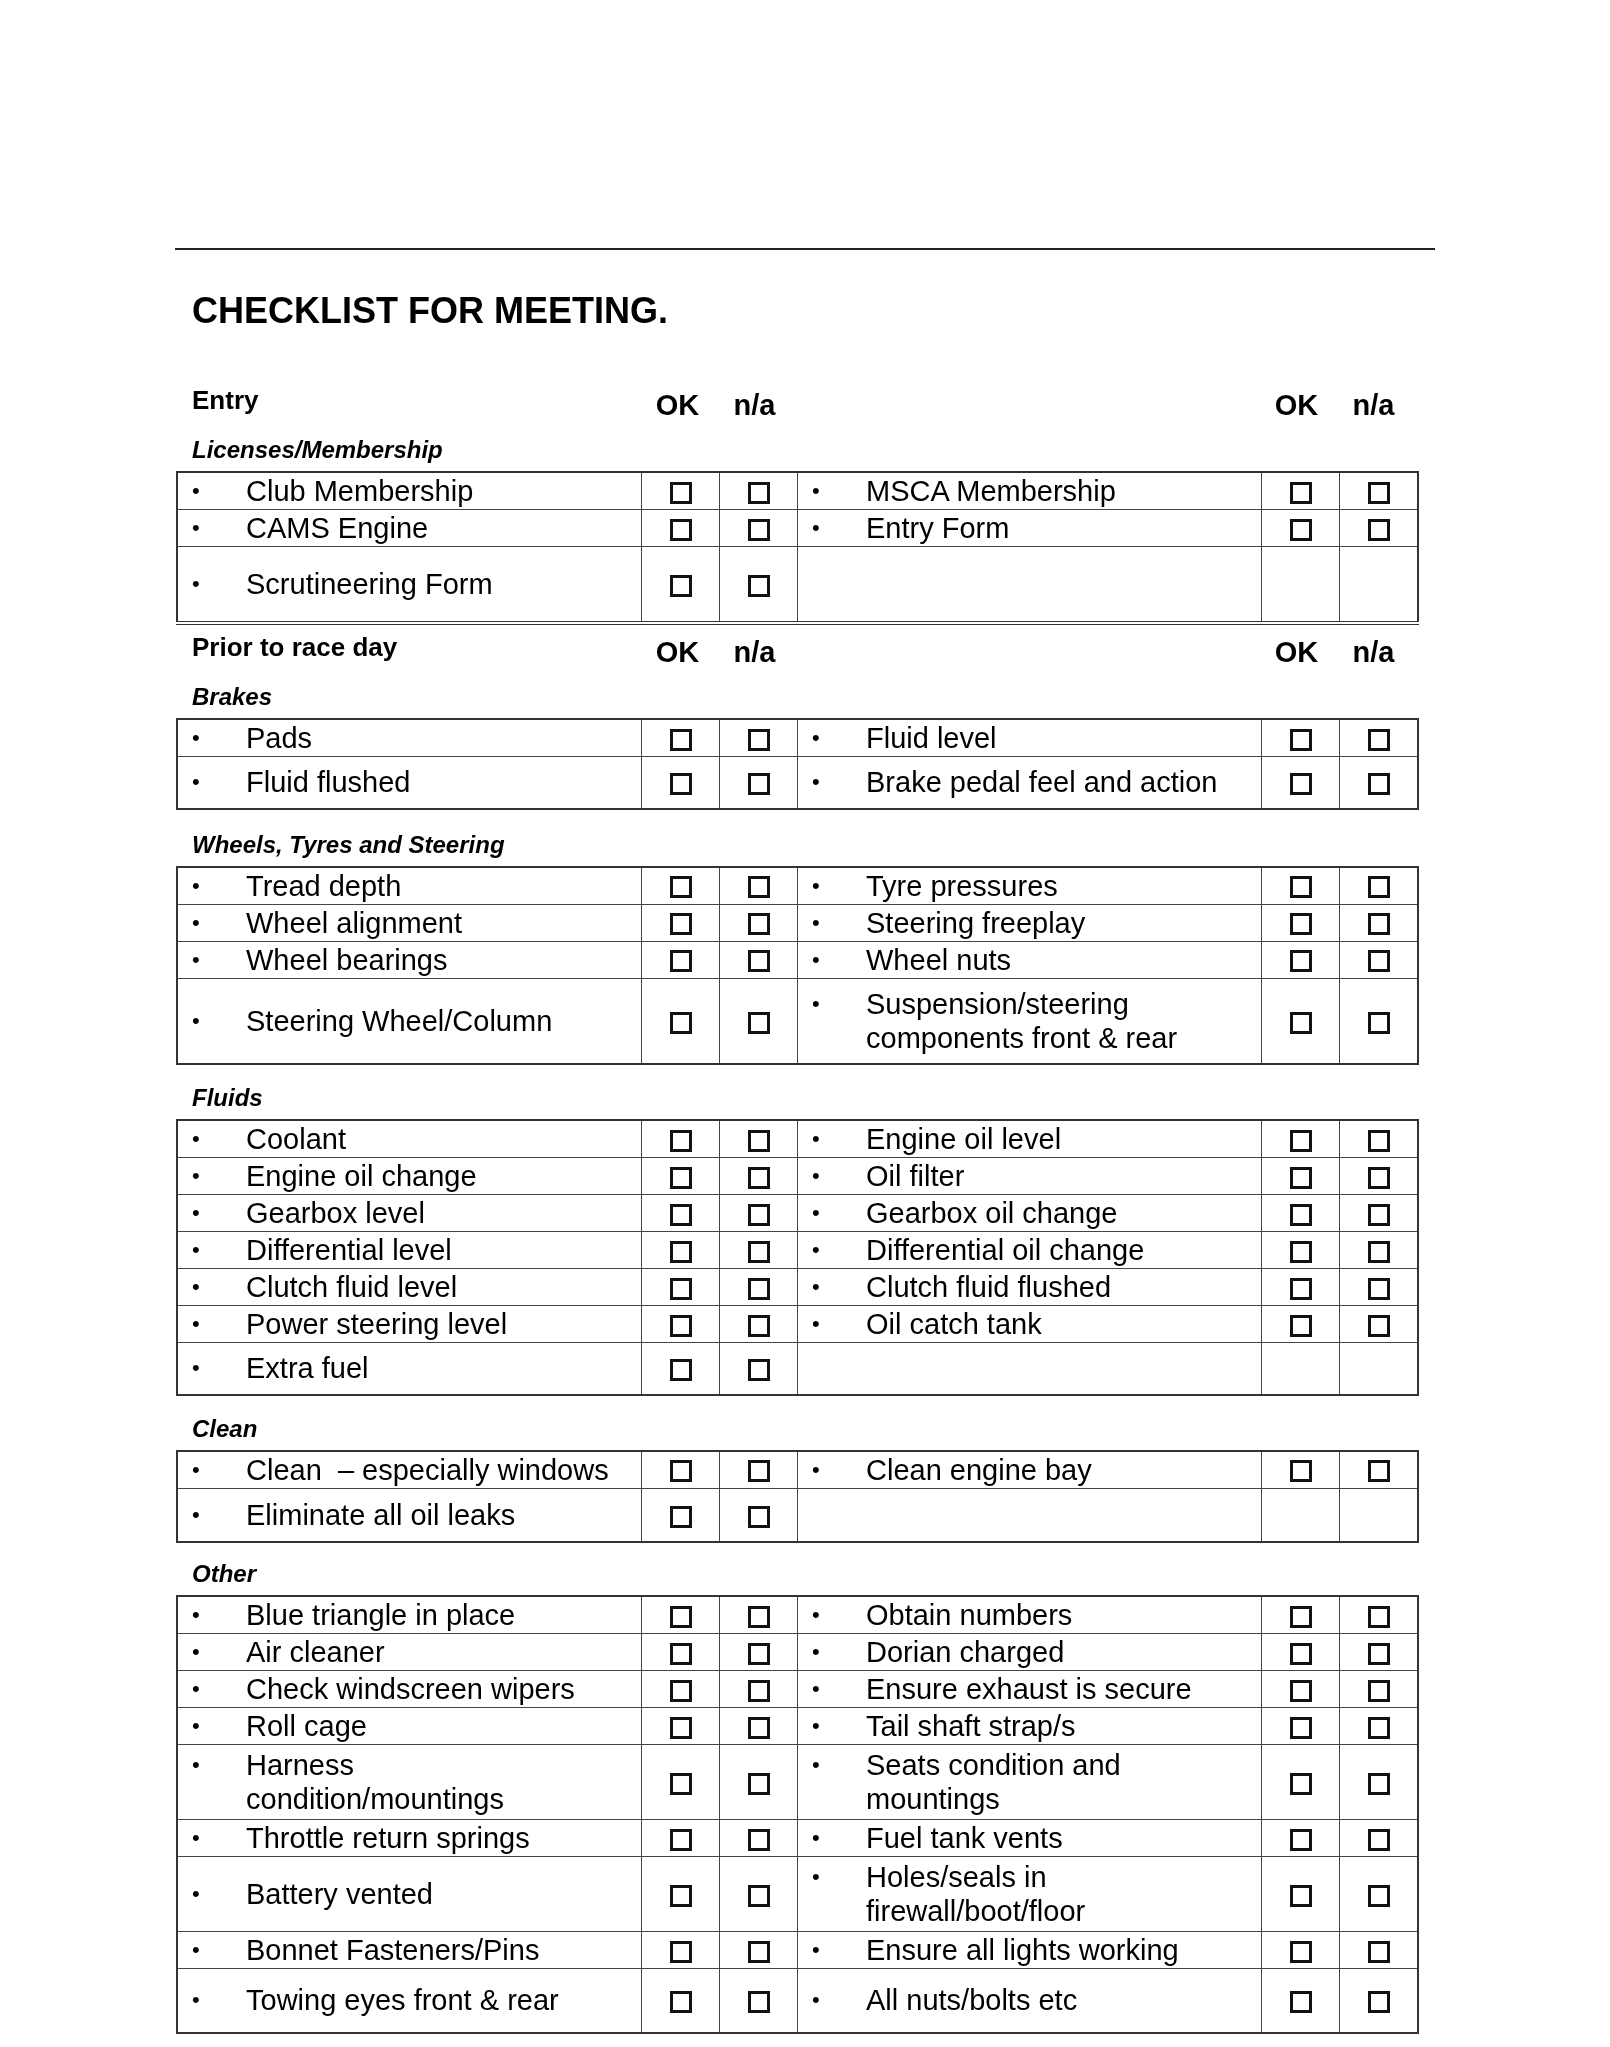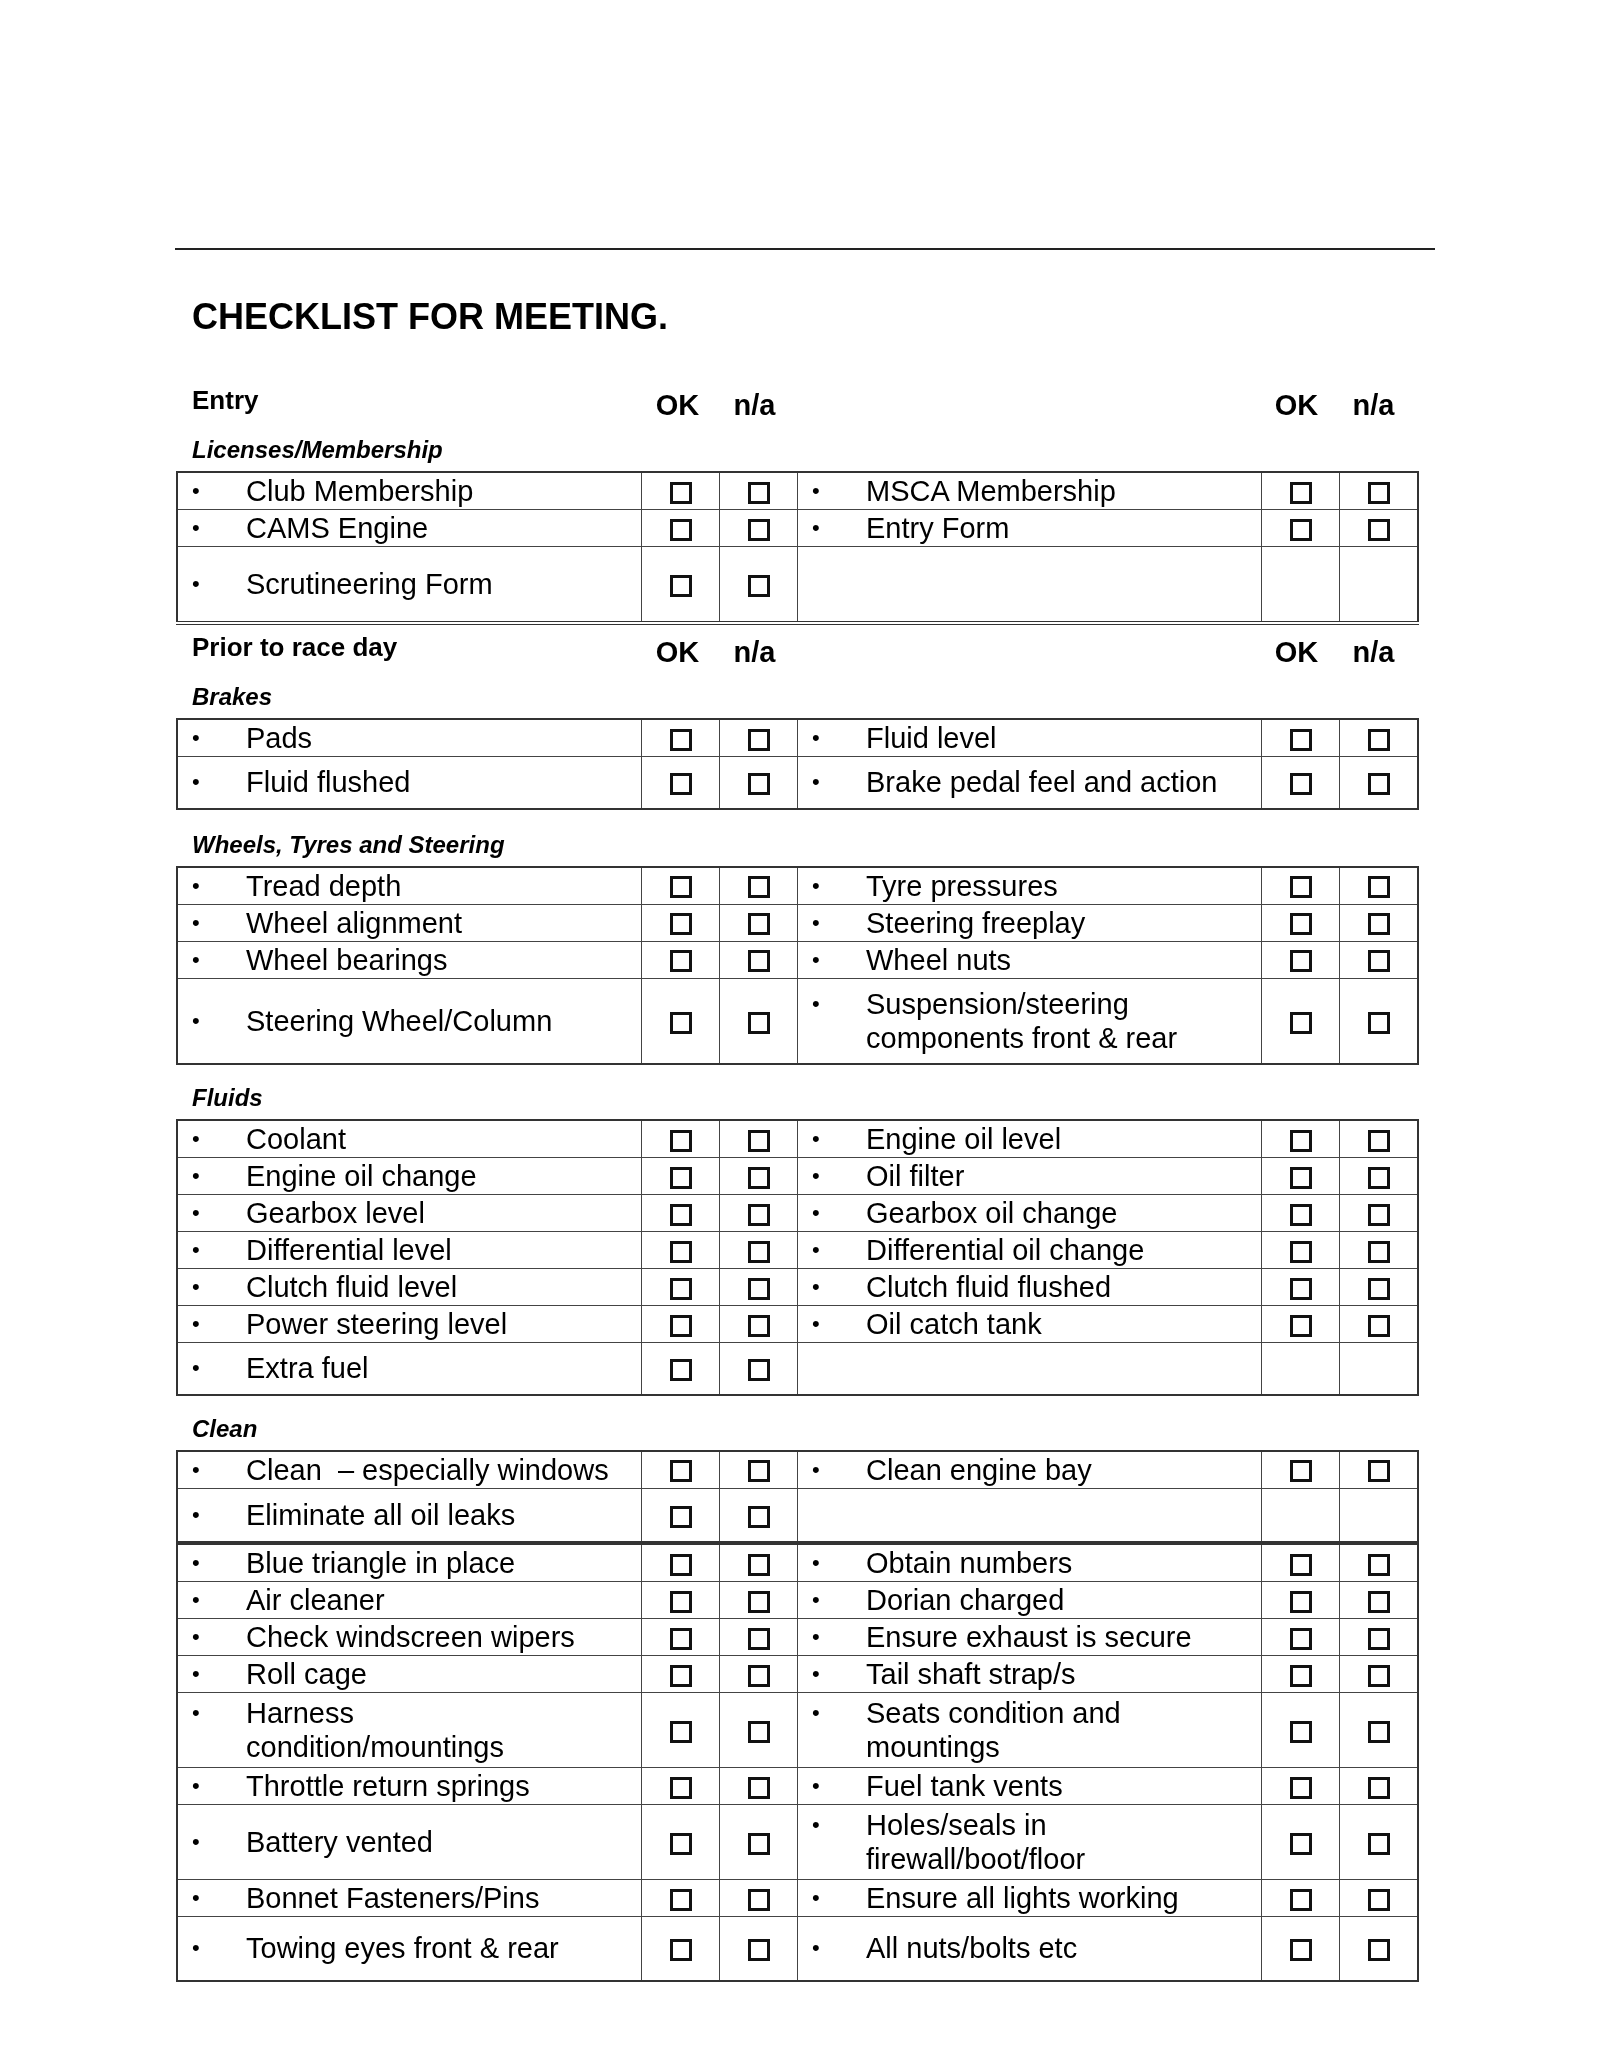--- a/index.html
+++ b/index.html
@@ -5,21 +5,21 @@
   html, body { margin: 0; padding: 0; background: #ffffff; }
   body {
     width: 1610px; height: 2047px; position: relative; overflow: hidden;
     font-family: "Liberation Sans", sans-serif; color: #000;
   }
   .header-rule {
     position: absolute; left: 175px; top: 248px; width: 1260px; height: 0;
     border-top: 2px solid #222;
   }
   .doc-title {
-    position: absolute; left: 192px; top: 296px;
+    position: absolute; left: 192px; top: 290px;
     font-size: 36px; font-weight: bold; letter-spacing: 0px;
   }
   .section { position: absolute; left: 176px; width: 1236px; }
   .sec-head { position: relative; height: 44px; }
   .sec-title {
     position: absolute; left: 16px; top: 0; font-size: 26px; font-weight: bold;
   }
   .col-label {
     position: absolute; top: 4px; font-size: 29px; font-weight: bold; width: 77px; text-align: center;
   }
@@ -404,20 +404,21 @@
           </td>
       <td class="box top"><span class="cb"></span></td>
       <td class="box top"><span class="cb"></span></td>
       <td class="item"></td>
       <td class="box"></td>
       <td class="box"></td>
     </tr>
   </tbody>
     </table>
 
+  <div class="sub-title" style="margin-top:10px;">Other</div>
   <table class="chk">
     <tbody>
         <tr>
       <td class="item">
             <div class="item-inner">
               <span class="bullet">•</span>
               <span class="label">Blue triangle in place</span>
             </div>
           </td>
       <td class="box"><span class="cb"></span></td>

